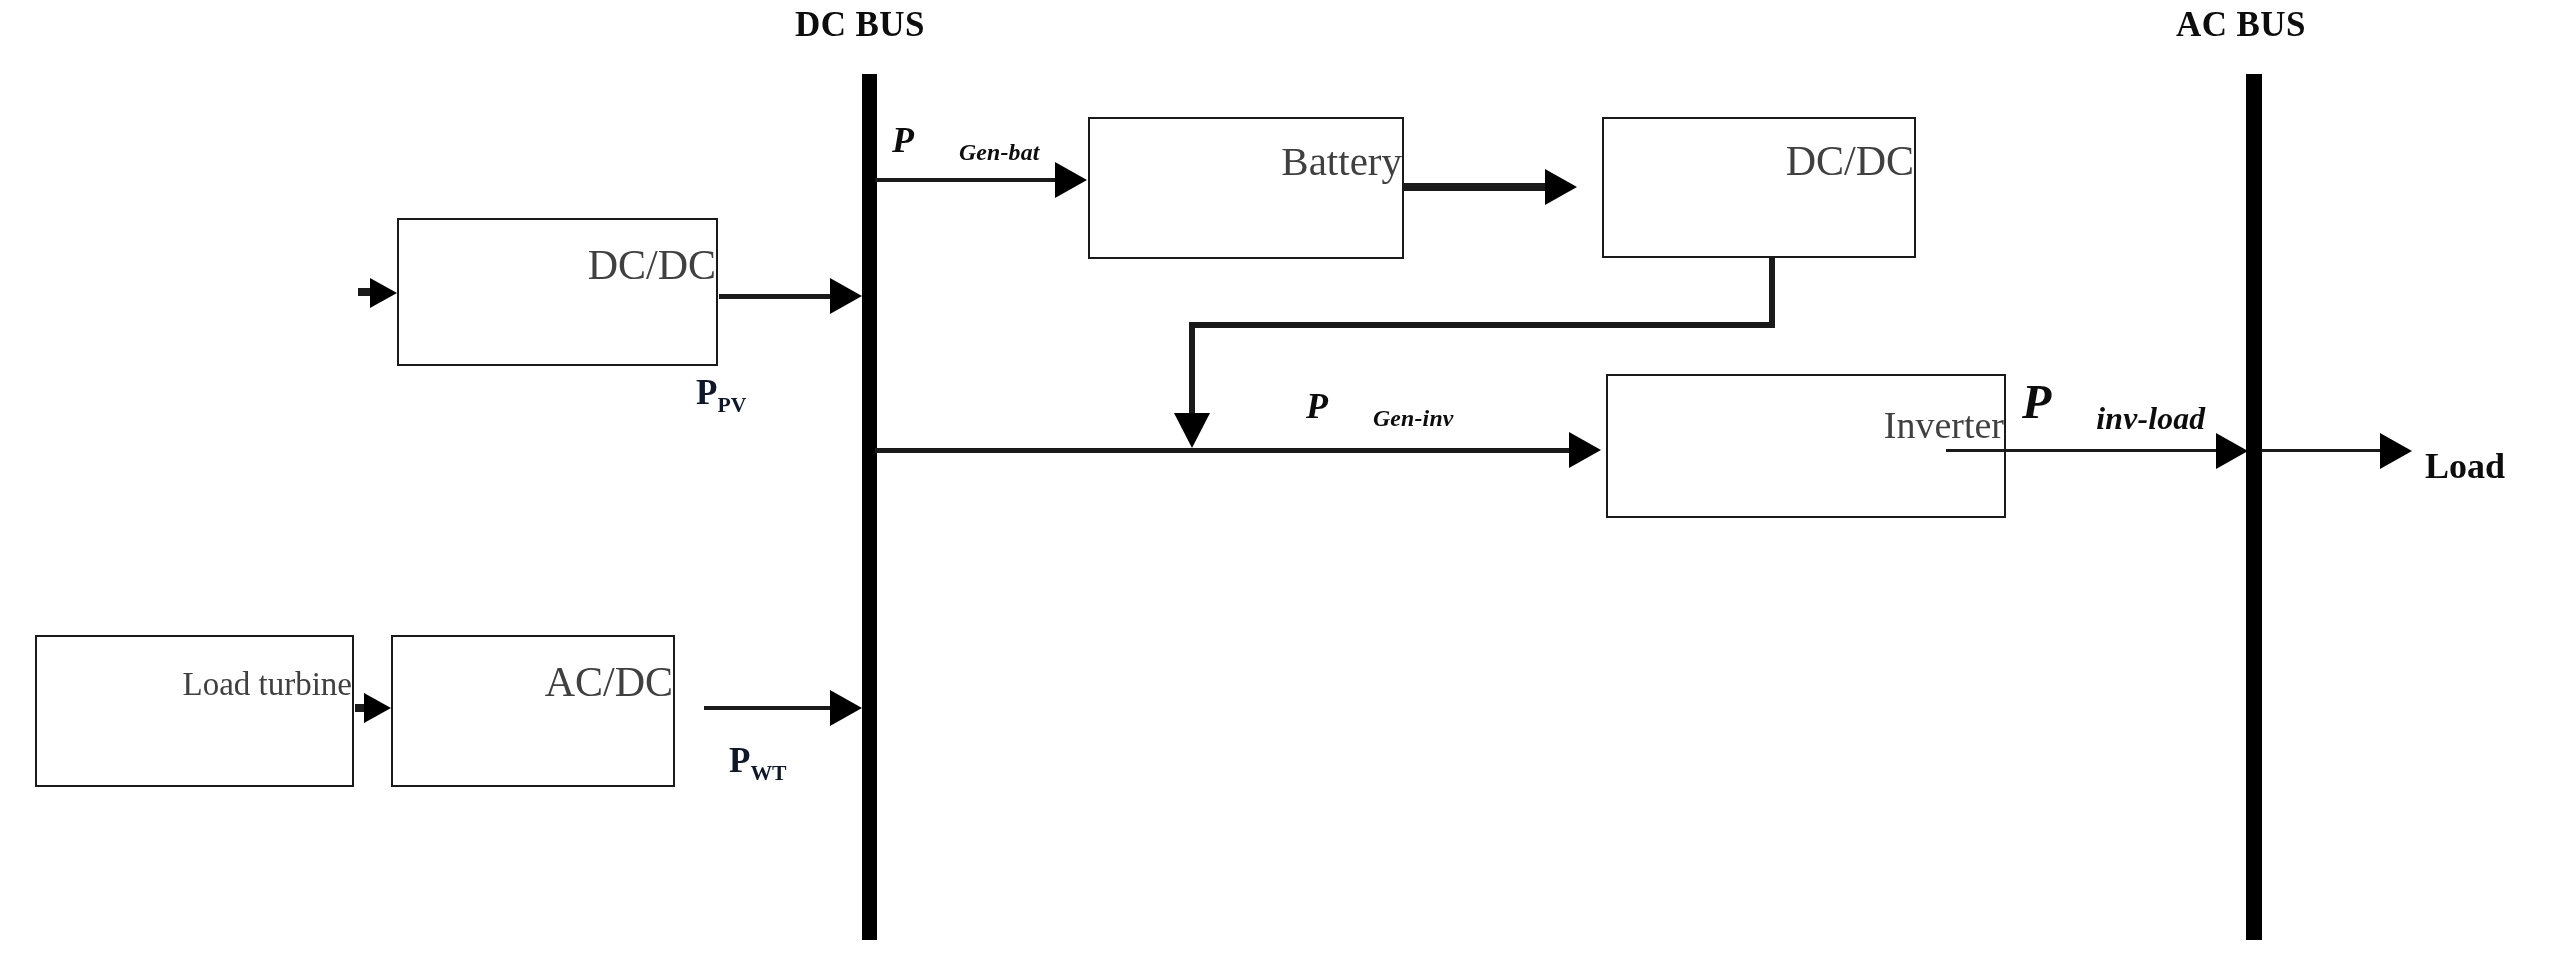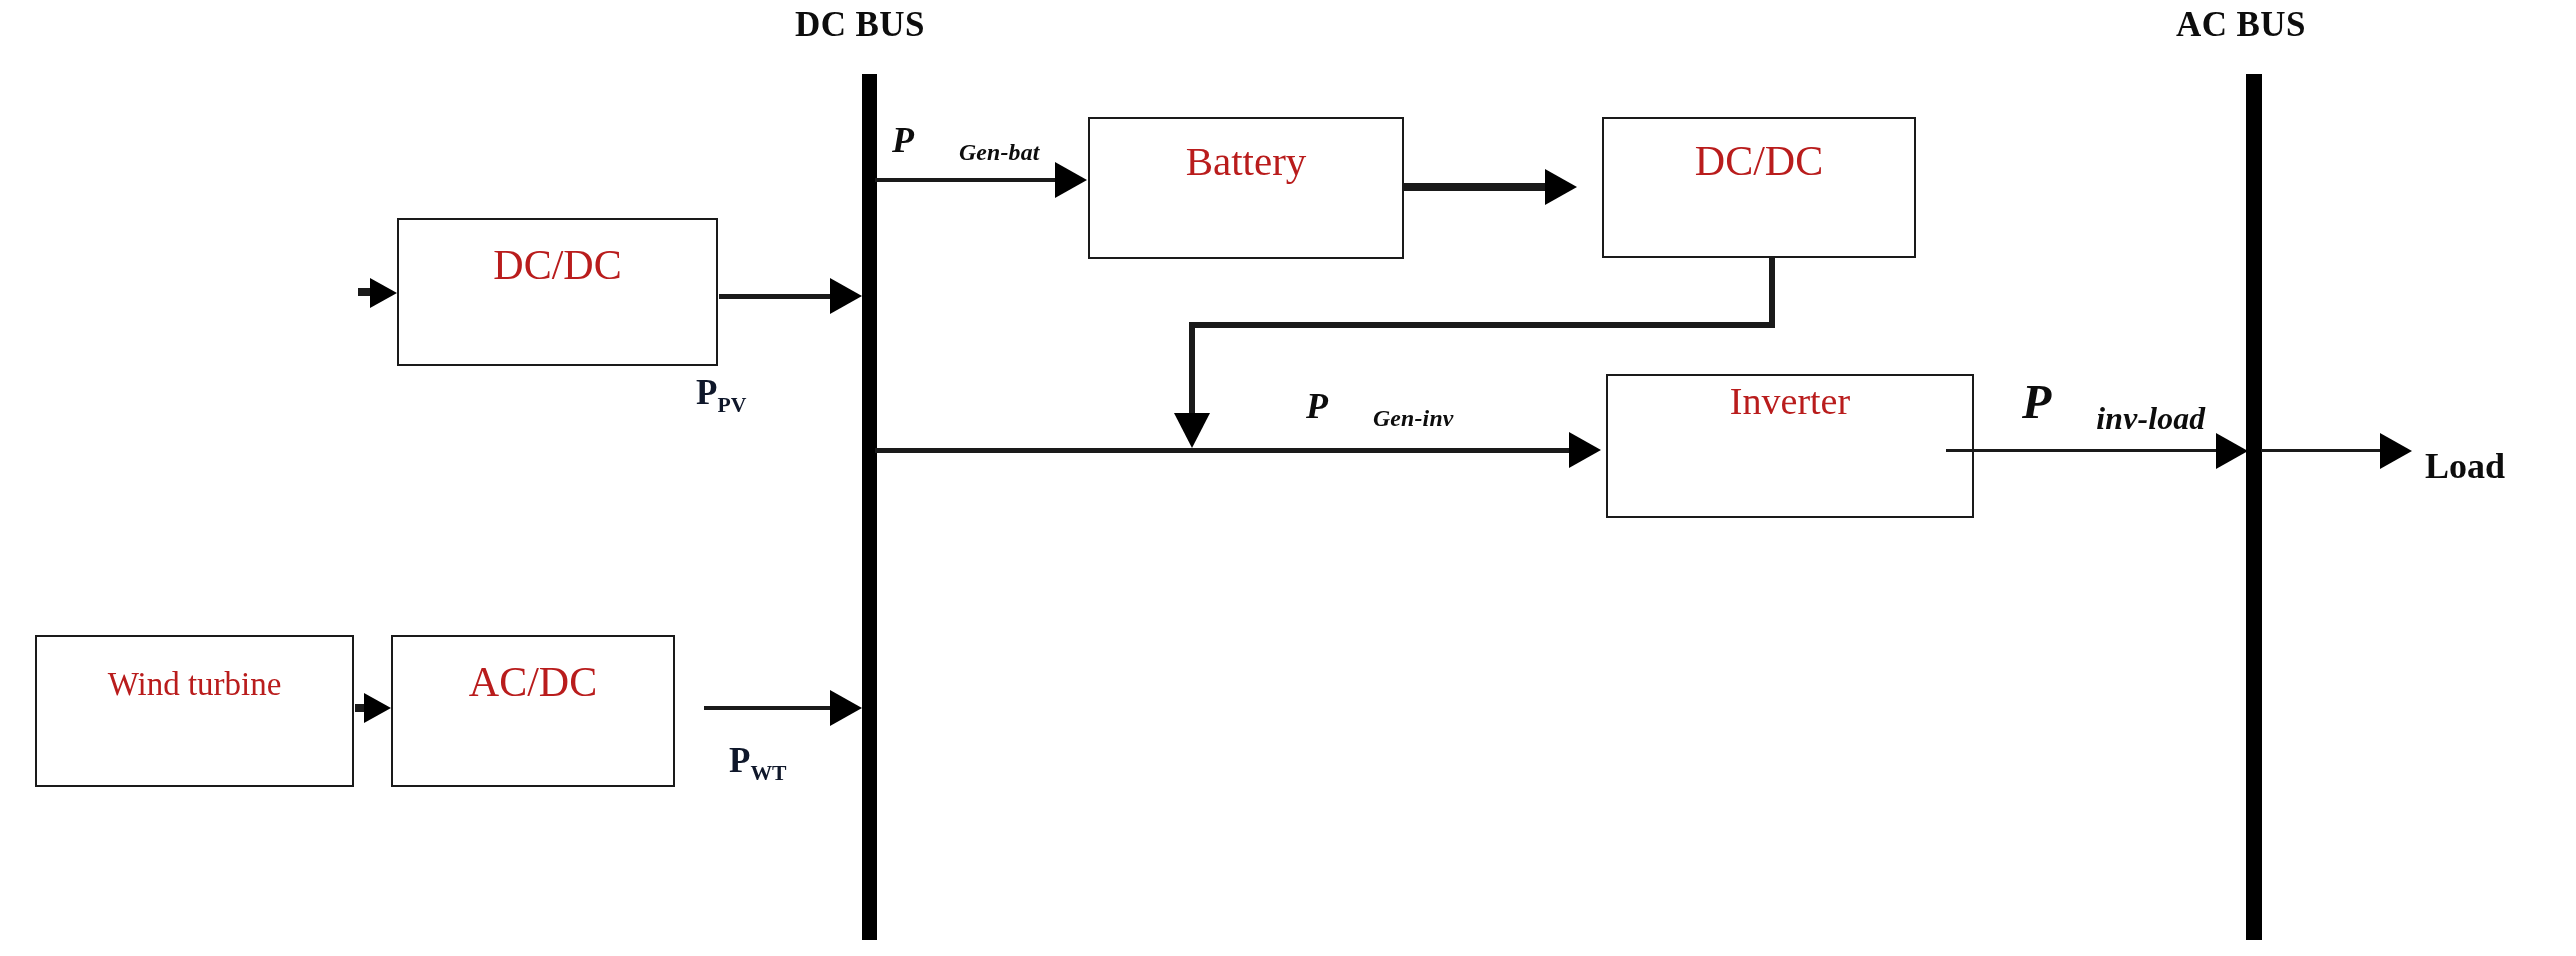--- a/index.html
+++ b/index.html
@@ -24,22 +24,22 @@
     box-sizing: border-box;
     border: 2.3px solid #1a1a1a;
     background: #ffffff;
     display: flex;
     justify-content: center;
     align-items: flex-start;
   }
   .block .block-label {
     display: block;
     width: 100%;
-    text-align: center;
-    color: #b91c1c;
+    text-align: right;
+    color: #404040;
     white-space: nowrap;
   }
   
   .busbar {
     position: absolute;
     background: #000000;
   }
   .bus-title {
     position: absolute;
     font-weight: bold;
@@ -127,36 +127,36 @@
 
   <div class="busbar" style="left:862px; top:74px; width:15px; height:866px;"></div>
   <div class="busbar" style="left:2246px; top:74px; width:16px; height:866px;"></div>
 
 
   <div class="block" style="left:397px; top:218px; width:321px; height:148px; padding-top:21px;">
     <span class="block-label" style="font-size:42px;">DC/DC</span>
   </div>
 
   <div class="block" style="left:35px; top:635px; width:319px; height:152px; padding-top:29px;">
-    <span class="block-label" style="font-size:33px;">Wind turbine</span>
+    <span class="block-label" style="font-size:33px;">Load turbine</span>
   </div>
 
   <div class="block" style="left:391px; top:635px; width:284px; height:152px; padding-top:21px;">
     <span class="block-label" style="font-size:42px;">AC/DC</span>
   </div>
 
   <div class="block" style="left:1088px; top:117px; width:316px; height:142px; padding-top:18px;">
     <span class="block-label" style="font-size:41px;">Battery</span>
   </div>
 
   <div class="block" style="left:1602px; top:117px; width:314px; height:141px; padding-top:18px;">
     <span class="block-label" style="font-size:42px;">DC/DC</span>
   </div>
 
-  <div class="block" style="left:1606px; top:374px; width:368px; height:144px; padding-top:3px;">
+  <div class="block" style="left:1606px; top:374px; width:400px; height:144px; padding-top:27px;">
     <span class="block-label" style="font-size:38px;">Inverter</span>
   </div>
 
   <div class="hline" style="left:358px; top:288px; width:13.5px; height:8.3px;"></div>
   <div class="arrow-right small" style="left:370px; top:278px;"></div>
 
   <div class="hline" style="left:719px; top:294px; width:120px; height:5.3px;"></div>
   <div class="arrow-right" style="left:830px; top:278px;"></div>
 
   <div class="bus-flow-label" style="left:696px; top:373px; font-size:35px;">

